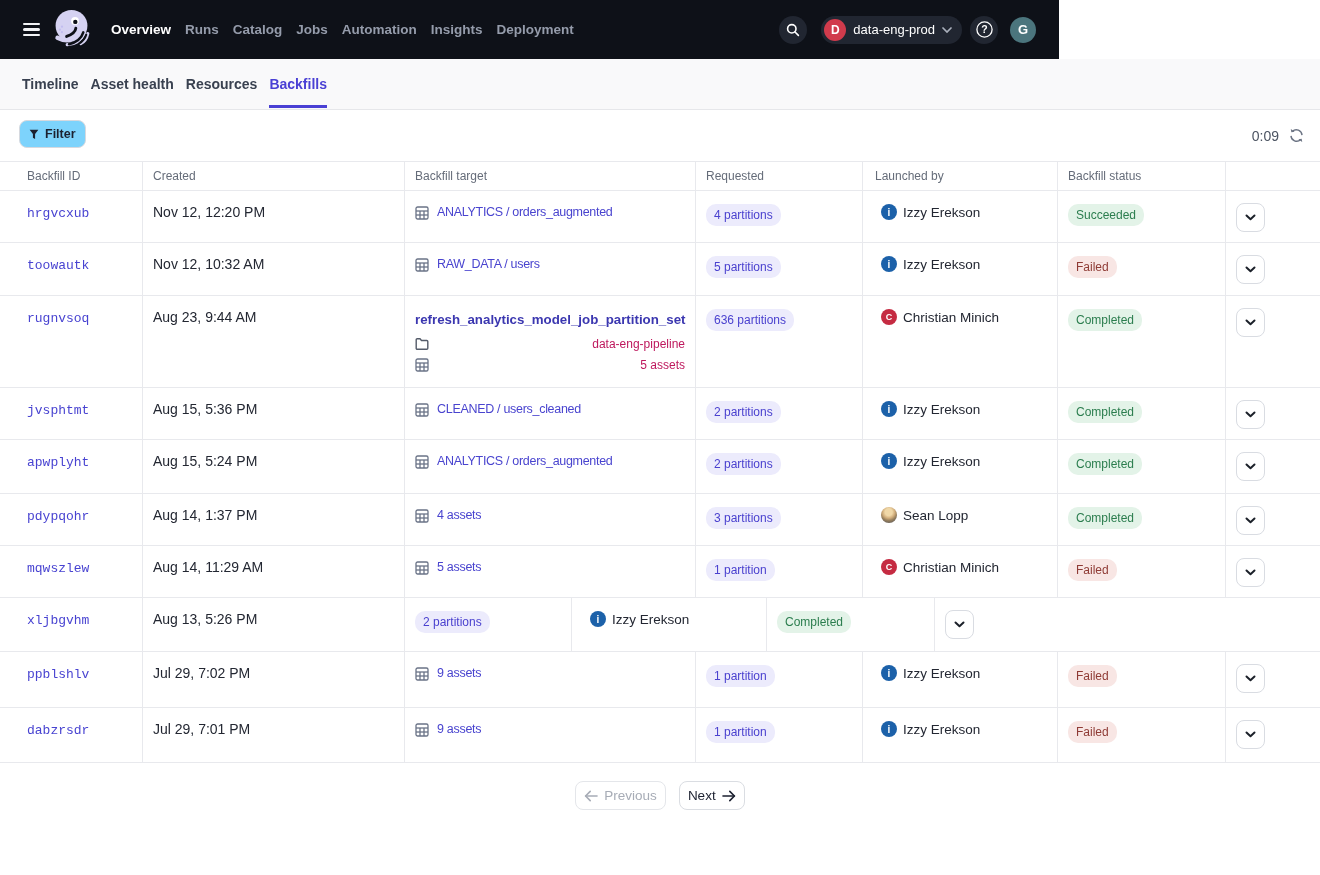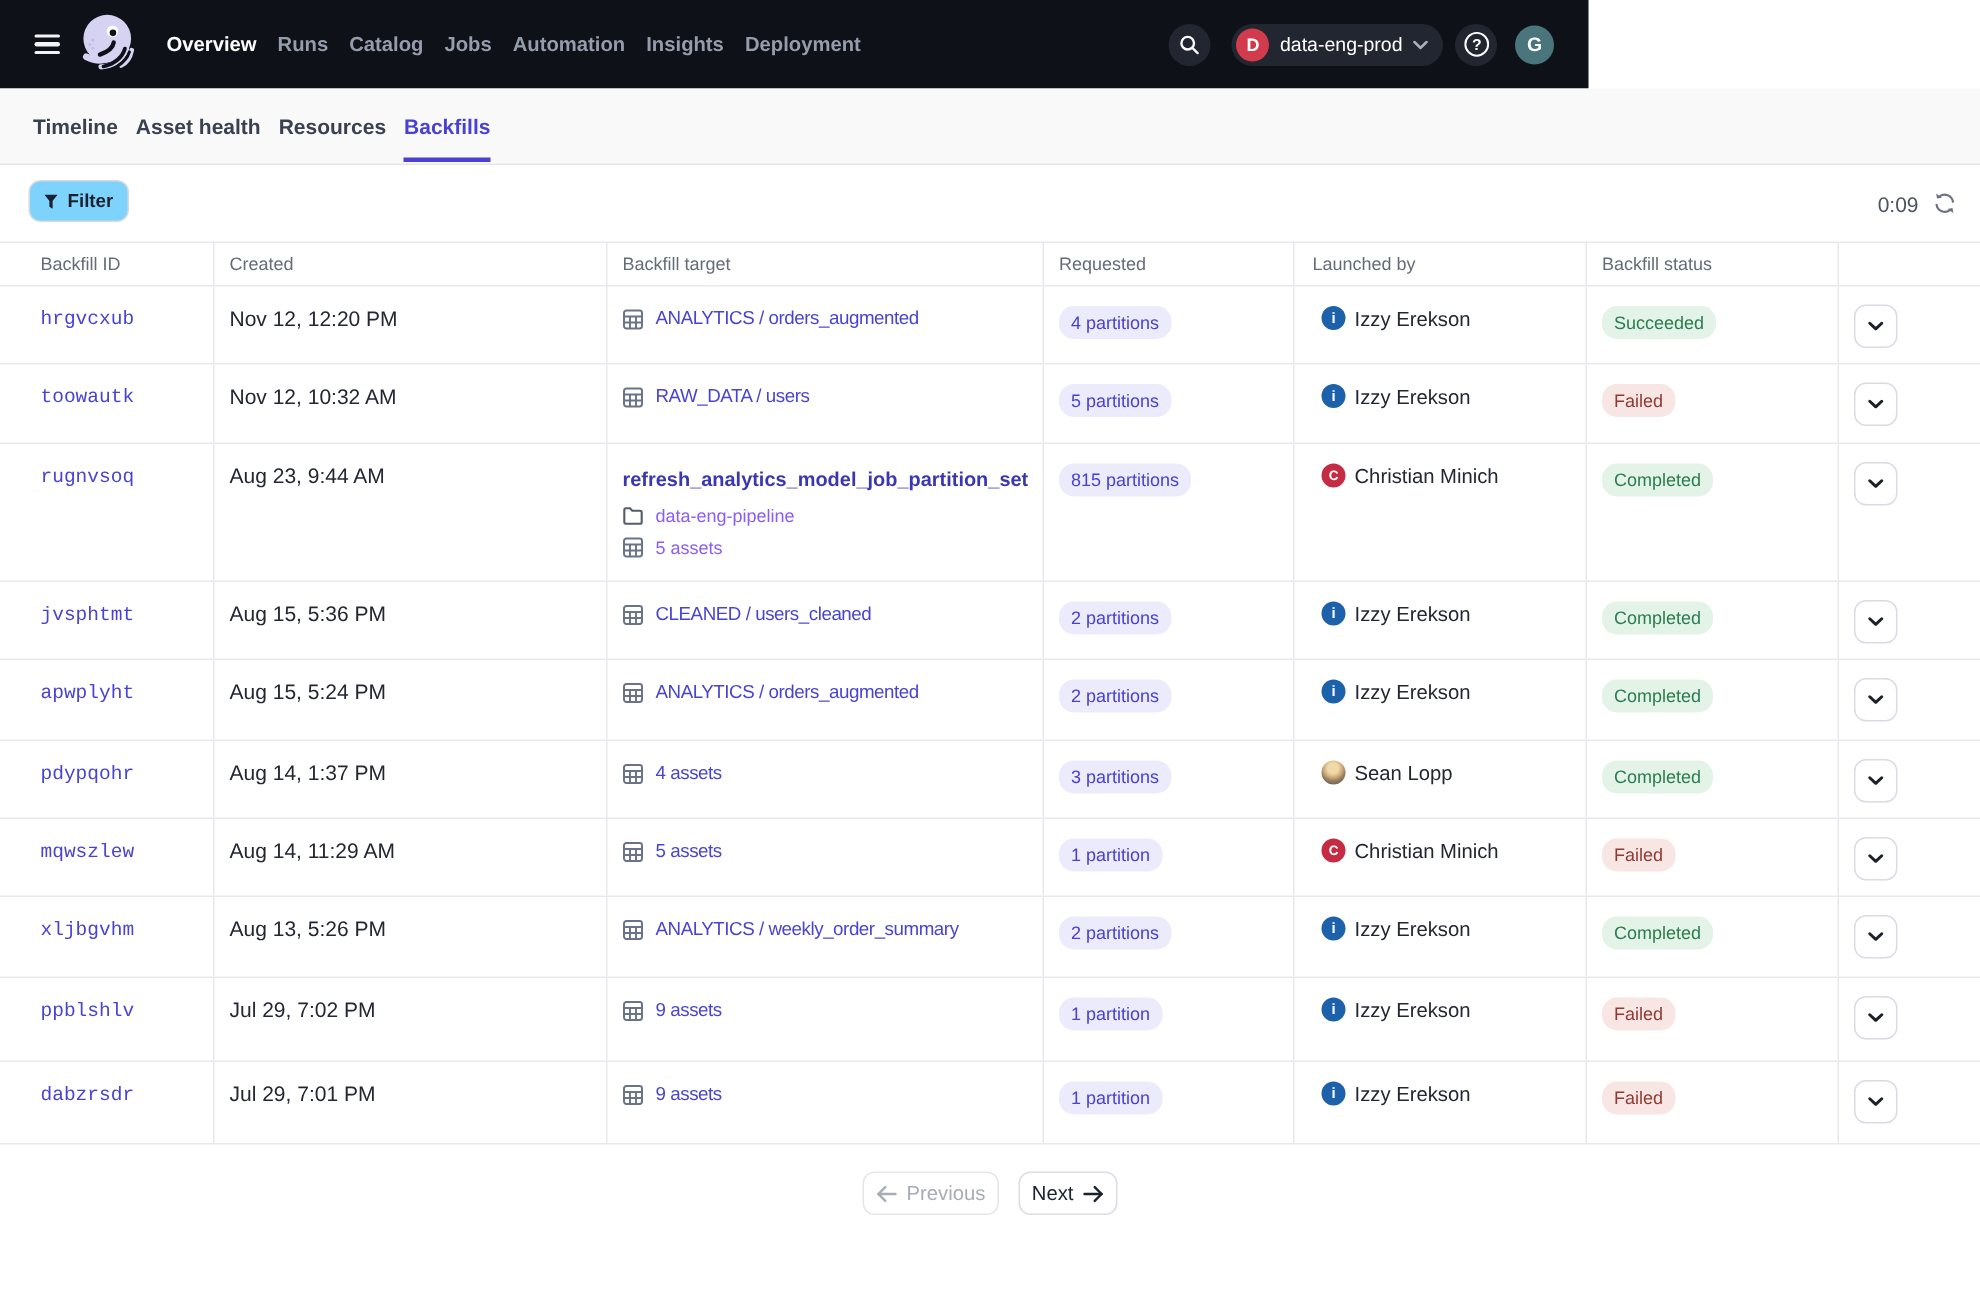--- a/index.html
+++ b/index.html
@@ -50,21 +50,21 @@
   .tag.purple { background:#ecebfc; color:#4a41cf; }
   .tag.green  { background:#e3f3e8; color:#2b7d4e; }
   .tag.red    { background:#f8e6e4; color:#8f3b35; }
   .who { display:flex; align-items:center; gap:6px; font-size:13.5px; color:#232732; margin-top:1px; }
   .av { width:16px; height:16px; border-radius:50%; flex:none; display:flex; align-items:center; justify-content:center; color:#fff; font-weight:700; }
   .av-i { background:#1c61a9; font-size:10px; }
   .av-c { background:#c52b42; font-size:9px; }
   .av-s { background:radial-gradient(circle at 48% 32%, #f0d8a8 0 26%, #d2ae7c 44%, #957e5c 62%, #6d645a 80%, #8a8880 100%); }
   .rowbtn { width:29px; height:29px; border:1px solid #d9dce2; border-radius:8px; background:#fff; display:flex; align-items:center; justify-content:center; }
   .jobname { font-size:13.3px; font-weight:700; color:#3b37b0; line-height:20px; margin-top:2px; }
-  .subline { display:flex; align-items:center; gap:8px; font-size:12px; color:#8b5cf6; line-height:16px; }
+  .subline { display:flex; align-items:center; gap:8px; font-size:12px; color:#be185d; line-height:16px;justify-content:space-between; }
   
   .pager { position:absolute; left:0; top:762px; width:1320px; display:flex; justify-content:center; gap:13px; padding-top:19px; }
   .pbtn { height:29px; border:1px solid #dadde2; border-radius:8px; background:#fff; display:flex; align-items:center; gap:6px; padding:0 8px; font-size:13.5px; }
   .pbtn.prev { color:#a7acb6; border-color:#e4e6ea; }
   .pbtn.next { color:#1c2130; font-weight:500; }
 </style>
 </head>
 <body>
 
 <div class="nav">
@@ -237,21 +237,21 @@
             <svg width="14" height="14" viewBox="0 0 14 14" fill="none" stroke="#6a7387" stroke-width="1.3">
               <rect x="1" y="1" width="12" height="12" rx="1.6"></rect>
               <line x1="1" y1="5" x2="13" y2="5"></line>
               <line x1="1" y1="9" x2="13" y2="9"></line>
               <line x1="5" y1="5" x2="5" y2="13"></line>
               <line x1="9" y1="5" x2="9" y2="13"></line>
             </svg>
             <span>5 assets</span>
           </div>
         </div>
-        <div class="c c4"><span class="tag purple">815 partitions</span></div>
+        <div class="c c4"><span class="tag purple">636 partitions</span></div>
         <div class="c c5">
           <div class="who">
             <span class="av av-c">C</span>
             <span>Christian Minich</span>
           </div>
         </div>
         <div class="c c6"><span class="tag green">Completed</span></div>
         <div class="c c7">
           <div class="rowbtn">
             <svg width="11" height="7" viewBox="0 0 11 7" fill="none" stroke="#1b2029" stroke-width="2" stroke-linecap="round" stroke-linejoin="round">
@@ -380,32 +380,20 @@
           <div class="rowbtn">
             <svg width="11" height="7" viewBox="0 0 11 7" fill="none" stroke="#1b2029" stroke-width="2" stroke-linecap="round" stroke-linejoin="round">
               <path d="M1.5 1.5 L5.5 5.2 L9.5 1.5"></path>
             </svg>
           </div>
         </div>
       </div>
       <div class="row" style="height:54px">
         <div class="c c1"><span class="id">xljbgvhm</span></div>
         <div class="c c2"><span class="date">Aug 13, 5:26 PM</span></div>
-        <div class="c c3">
-          <div class="alink">
-            <svg width="14" height="14" viewBox="0 0 14 14" fill="none" stroke="#6a7387" stroke-width="1.3">
-              <rect x="1" y="1" width="12" height="12" rx="1.6"></rect>
-              <line x1="1" y1="5" x2="13" y2="5"></line>
-              <line x1="1" y1="9" x2="13" y2="9"></line>
-              <line x1="5" y1="5" x2="5" y2="13"></line>
-              <line x1="9" y1="5" x2="9" y2="13"></line>
-            </svg>
-            <span>ANALYTICS / weekly_order_summary</span>
-          </div>
-        </div>
         <div class="c c4"><span class="tag purple">2 partitions</span></div>
         <div class="c c5">
           <div class="who">
             <span class="av av-i">i</span>
             <span>Izzy Erekson</span>
           </div>
         </div>
         <div class="c c6"><span class="tag green">Completed</span></div>
         <div class="c c7">
           <div class="rowbtn">

